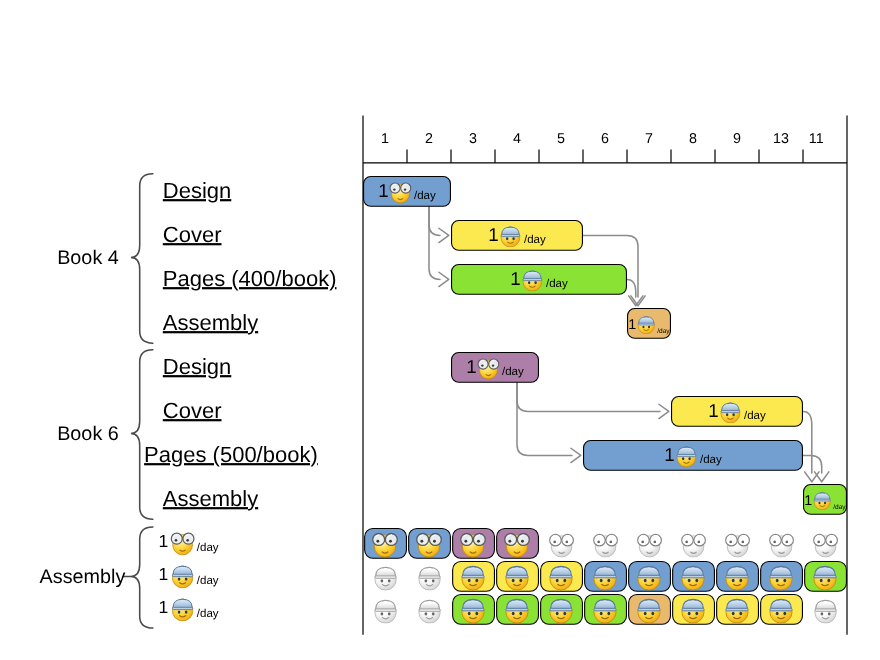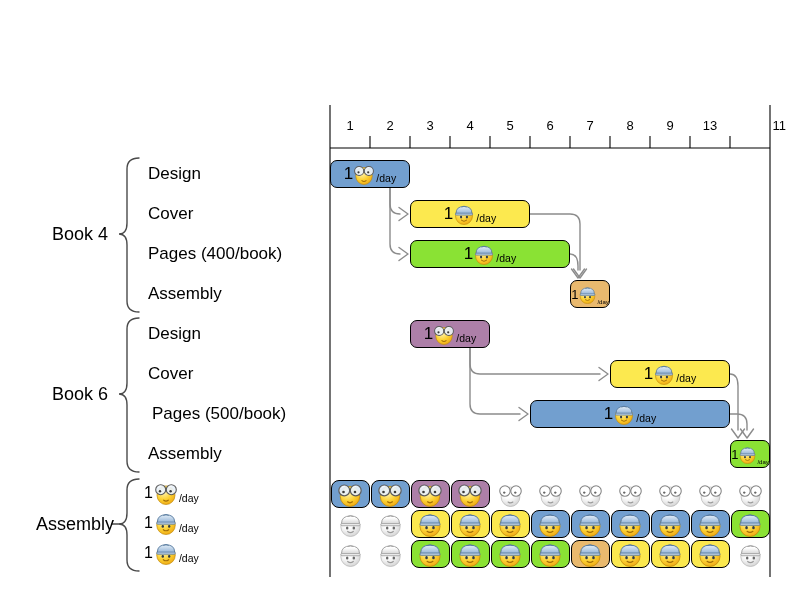--- a/index.html
+++ b/index.html
@@ -2,21 +2,21 @@
 <html><head>
 <meta charset="utf-8">
 <style>
   html,body{margin:0;padding:0;background:#fff;}
   body{width:800px;height:600px;font-family:"Liberation Sans",sans-serif;color:#000;position:relative;overflow:hidden;}
   .stage{position:absolute;left:0;top:0;width:800px;height:600px;}
   .title{position:absolute;left:0;top:22px;width:100%;text-align:center;font-size:34px;letter-spacing:0.5px;}
   .subtitle{position:absolute;left:0;top:64px;width:100%;text-align:center;font-size:12.5px;}
   .overlay{position:absolute;left:0;top:0;}
   .tick-label{position:absolute;width:40px;text-align:center;font-size:13px;}
-  .row-label{position:absolute;font-size:17px;white-space:nowrap;line-height:22px;height:22px;}
+  .row-label{position:absolute;font-size:20px;white-space:nowrap;line-height:22px;height:22px;text-decoration:underline;}
   .group-label{position:absolute;font-size:18px;text-align:right;white-space:nowrap;line-height:22px;height:22px;}
   .bar{position:absolute;box-sizing:border-box;border:1.6px solid #000;border-radius:7px;
        display:flex;align-items:center;justify-content:center;}
   .bar .amt{font-size:17px;}
   .bar .unit{font-size:10.5px;align-self:flex-end;margin-bottom:3px;margin-left:1px;}
   .bicon{width:22px;height:22px;flex:0 0 auto;}
   .bar.small .amt{font-size:13px;}
   .bar.small .unit{font-size:6px;margin-bottom:2px;margin-left:0;}
   .bar.small .bicon{width:19px;height:19px;}
   .res-box{position:absolute;box-sizing:border-box;border:1.6px solid #000;border-radius:8px;
@@ -74,30 +74,30 @@
       <div class="tick-label" style="left: 330px; top: 118px;">1</div>
       <div class="tick-label" style="left: 370px; top: 118px;">2</div>
       <div class="tick-label" style="left: 410px; top: 118px;">3</div>
       <div class="tick-label" style="left: 450px; top: 118px;">4</div>
       <div class="tick-label" style="left: 490px; top: 118px;">5</div>
       <div class="tick-label" style="left: 530px; top: 118px;">6</div>
       <div class="tick-label" style="left: 570px; top: 118px;">7</div>
       <div class="tick-label" style="left: 610px; top: 118px;">8</div>
       <div class="tick-label" style="left: 650px; top: 118px;">9</div>
       <div class="tick-label" style="left: 690px; top: 118px;">13</div>
-      <div class="tick-label" style="left: 746px; top: 118px; text-align: right;">11</div>
+      <div class="tick-label" style="left: 722px; top: 118px;">11</div>
       <div class="group-label" style="left: 18px; top: 223px; width: 90px;">Book 4</div>
       <div class="row-label" style="left: 148px; top: 163px;">Design</div>
       <div class="row-label" style="left: 148px; top: 203px;">Cover</div>
       <div class="row-label" style="left: 148px; top: 243px;">Pages (400/book)</div>
       <div class="row-label" style="left: 148px; top: 283px;">Assembly</div>
       <div class="group-label" style="left: 18px; top: 383px; width: 90px;">Book 6</div>
       <div class="row-label" style="left: 148px; top: 323px;">Design</div>
       <div class="row-label" style="left: 148px; top: 363px;">Cover</div>
-      <div class="row-label" style="left: 152px; top: 403px;">Pages (500/book)</div>
+      <div class="row-label" style="left: 131px; top: 403px;">Pages (500/book)</div>
       <div class="row-label" style="left: 148px; top: 443px;">Assembly</div>
       <svg width="800" height="600" class="overlay">
         <line x1="330" y1="105" x2="330" y2="577" class="axisline"></line>
         <line x1="770" y1="105" x2="770" y2="577" class="axisline"></line>
         <line x1="330" y1="148" x2="770" y2="148" class="axisline"></line>
         <line x1="370" y1="136" x2="370" y2="148" class="axisline"></line>
         <line x1="410" y1="136" x2="410" y2="148" class="axisline"></line>
         <line x1="450" y1="136" x2="450" y2="148" class="axisline"></line>
         <line x1="490" y1="136" x2="490" y2="148" class="axisline"></line>
         <line x1="530" y1="136" x2="530" y2="148" class="axisline"></line>

